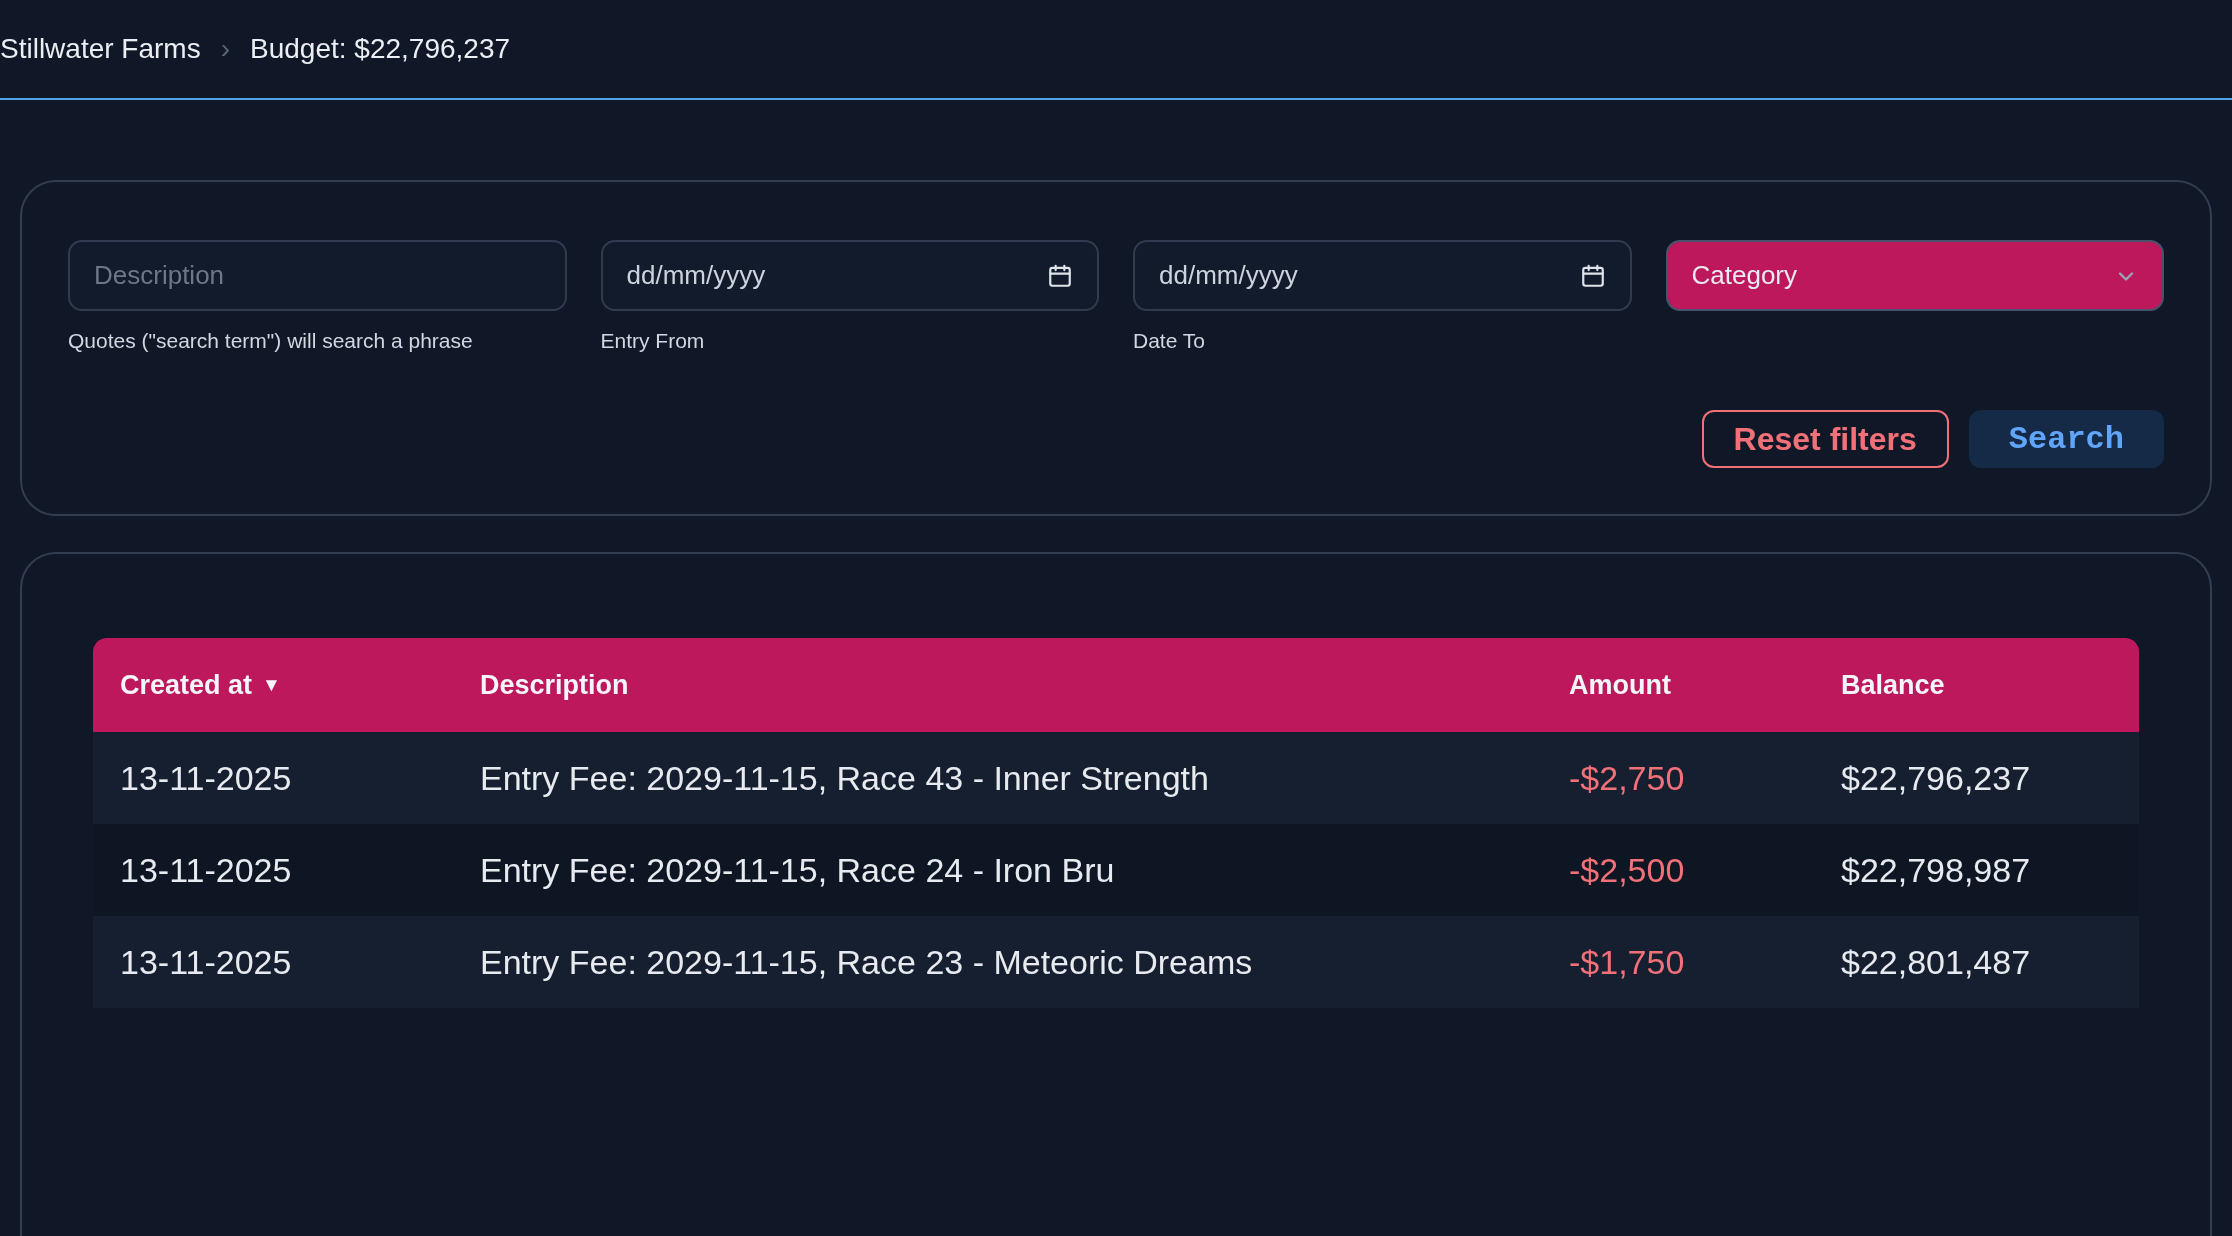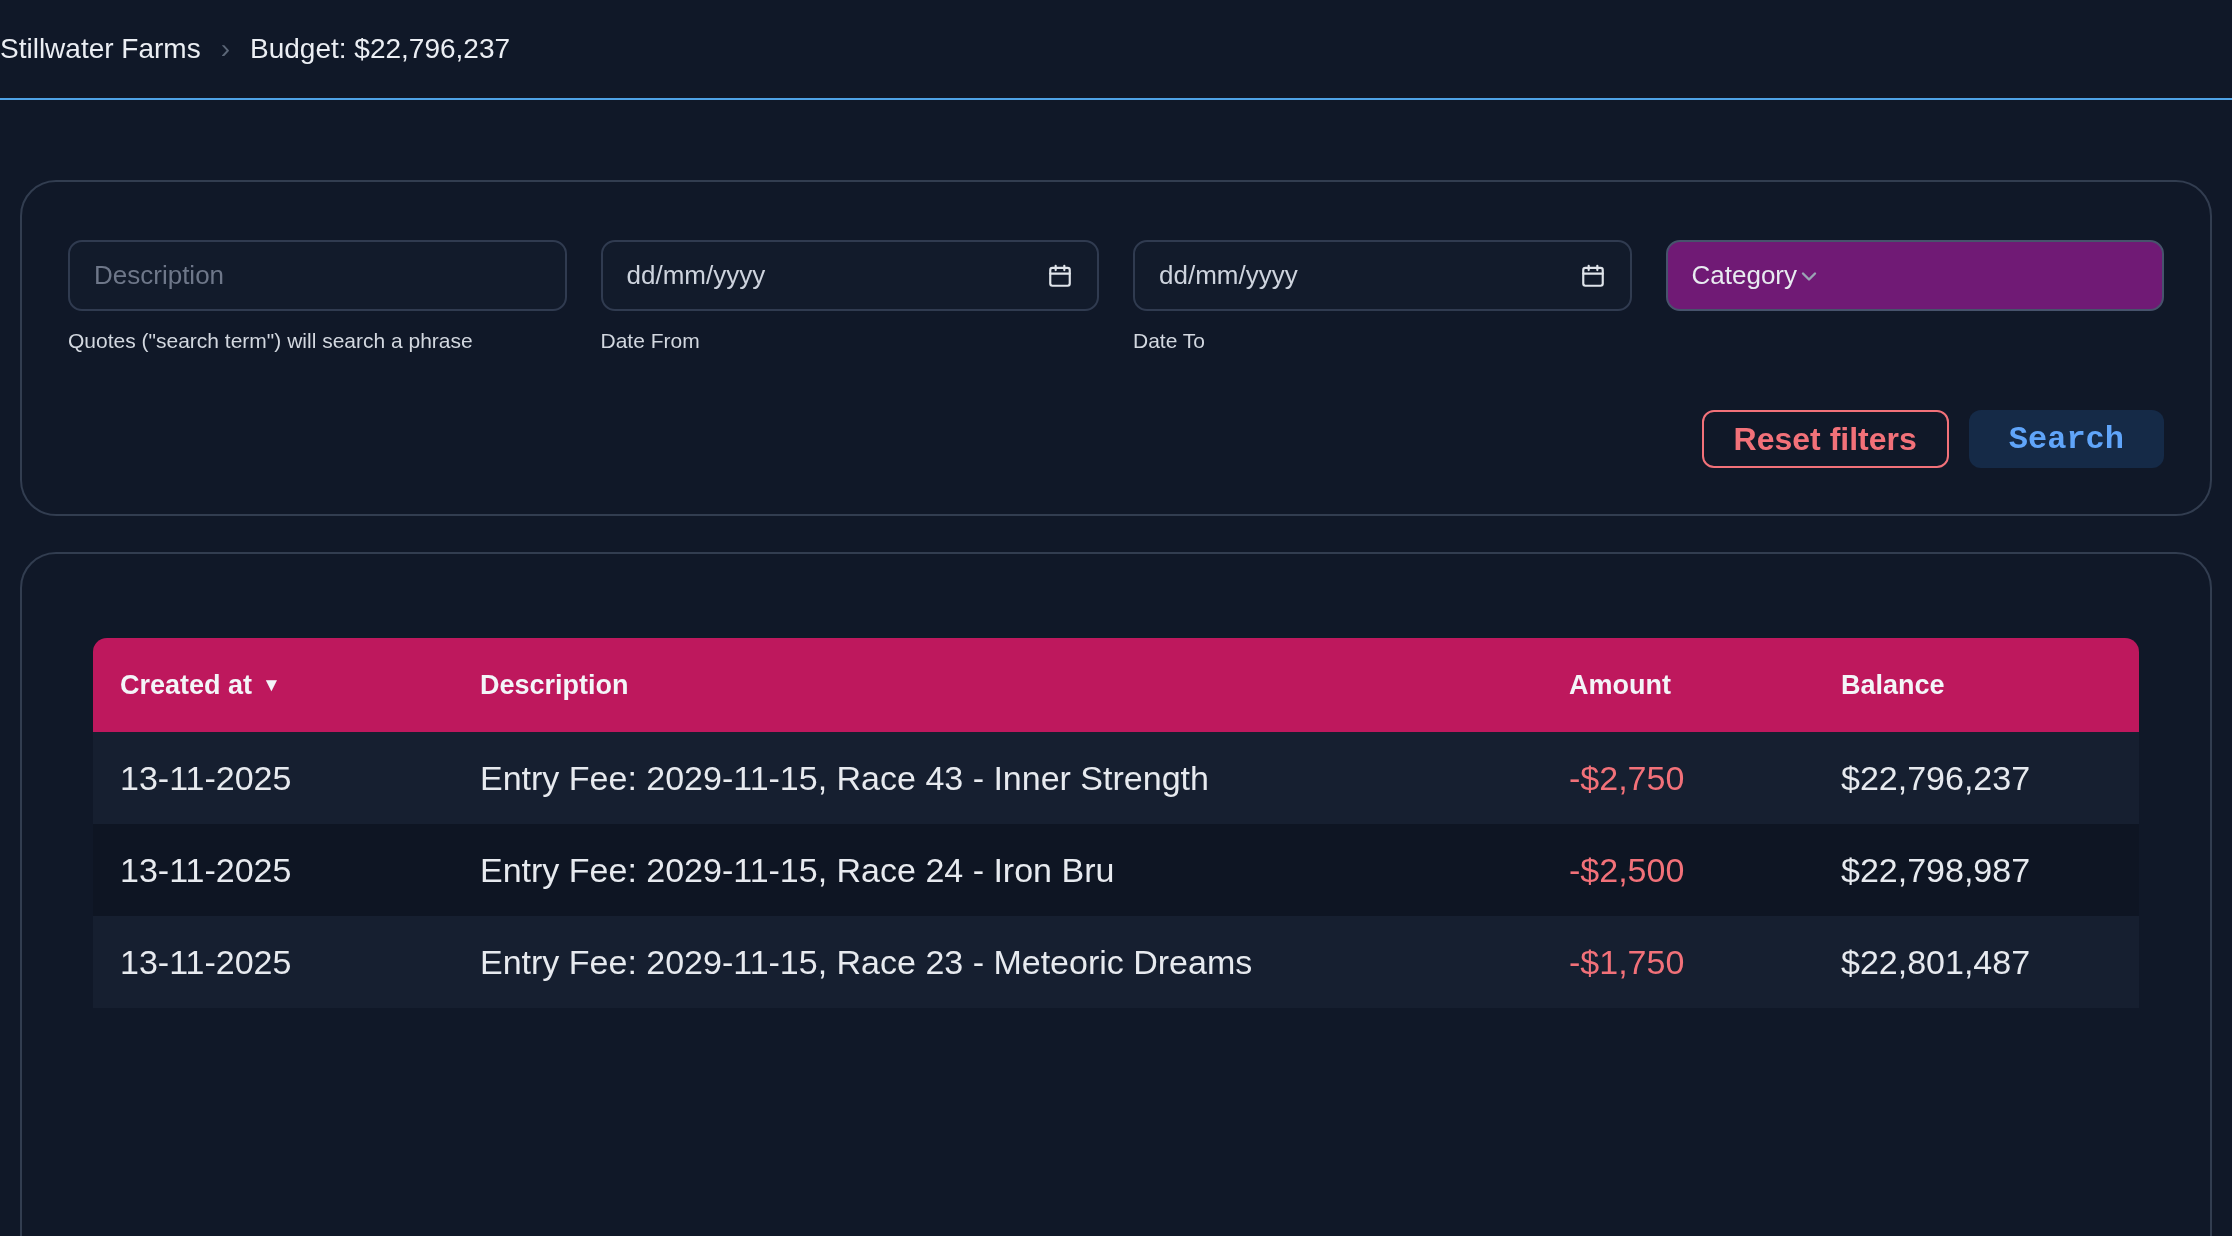--- a/index.html
+++ b/index.html
@@ -31,22 +31,22 @@
   .field{flex:1;display:flex;flex-direction:column;min-width:0;}
   .control{
     height:71px;border:2px solid #303b50;border-radius:14px;
     background:#121b2b;padding:0 24px;font-size:26px;color:#cdd3dd;
     display:flex;align-items:center;width:100%;
   }
   input.control{outline:none;}
   input.control::placeholder{color:#6e7789;}
   .date-control{justify-content:space-between;cursor:text;gap:44px;}
   .select-control{
-    background:#701a75;border-color:#47536c;color:#e8ebf0;
-    cursor:pointer;
+    background:#be185d;border-color:#47536c;color:#e8ebf0;
+    justify-content:space-between;cursor:pointer;
   }
   .icon-btn{display:flex;align-items:center;cursor:pointer;background:none;border:none;padding:0;}
   .hint{margin-top:18px;font-size:21px;color:#d2d7df;}
   .actions{margin-top:auto;display:flex;justify-content:flex-end;gap:20px;}
   .btn{
     height:58px;border-radius:12px;font-size:32px;font-weight:600;
     display:flex;align-items:center;padding:0 30px;cursor:pointer;
   }
   .btn-reset{border:2px solid var(--red);color:var(--red);background:transparent;}
   .btn-search{border:none;background:#152a47;color:var(--blue);font-weight:700;padding:0 40px;font-family:Liberation Mono, monospace;}
@@ -100,21 +100,21 @@
         <span>dd/mm/yyyy</span>
         <span class="icon-btn">
           <svg width="26" height="26" viewBox="0 0 24 24" fill="none" stroke="#dfe4ea" stroke-width="2" stroke-linecap="round">
             <rect x="3" y="4.5" width="18" height="16.5" rx="2"></rect>
             <line x1="3" y1="9.8" x2="21" y2="9.8"></line>
             <line x1="8" y1="2.5" x2="8" y2="6.5"></line>
             <line x1="16" y1="2.5" x2="16" y2="6.5"></line>
           </svg>
         </span>
       </div>
-      <div class="hint">Date From</div>
+      <div class="hint">Entry From</div>
     </div>
 
     <div class="field">
       <div class="control date-control">
         <span>dd/mm/yyyy</span>
         <span class="icon-btn">
           <svg width="26" height="26" viewBox="0 0 24 24" fill="none" stroke="#dfe4ea" stroke-width="2" stroke-linecap="round">
             <rect x="3" y="4.5" width="18" height="16.5" rx="2"></rect>
             <line x1="3" y1="9.8" x2="21" y2="9.8"></line>
             <line x1="8" y1="2.5" x2="8" y2="6.5"></line>

